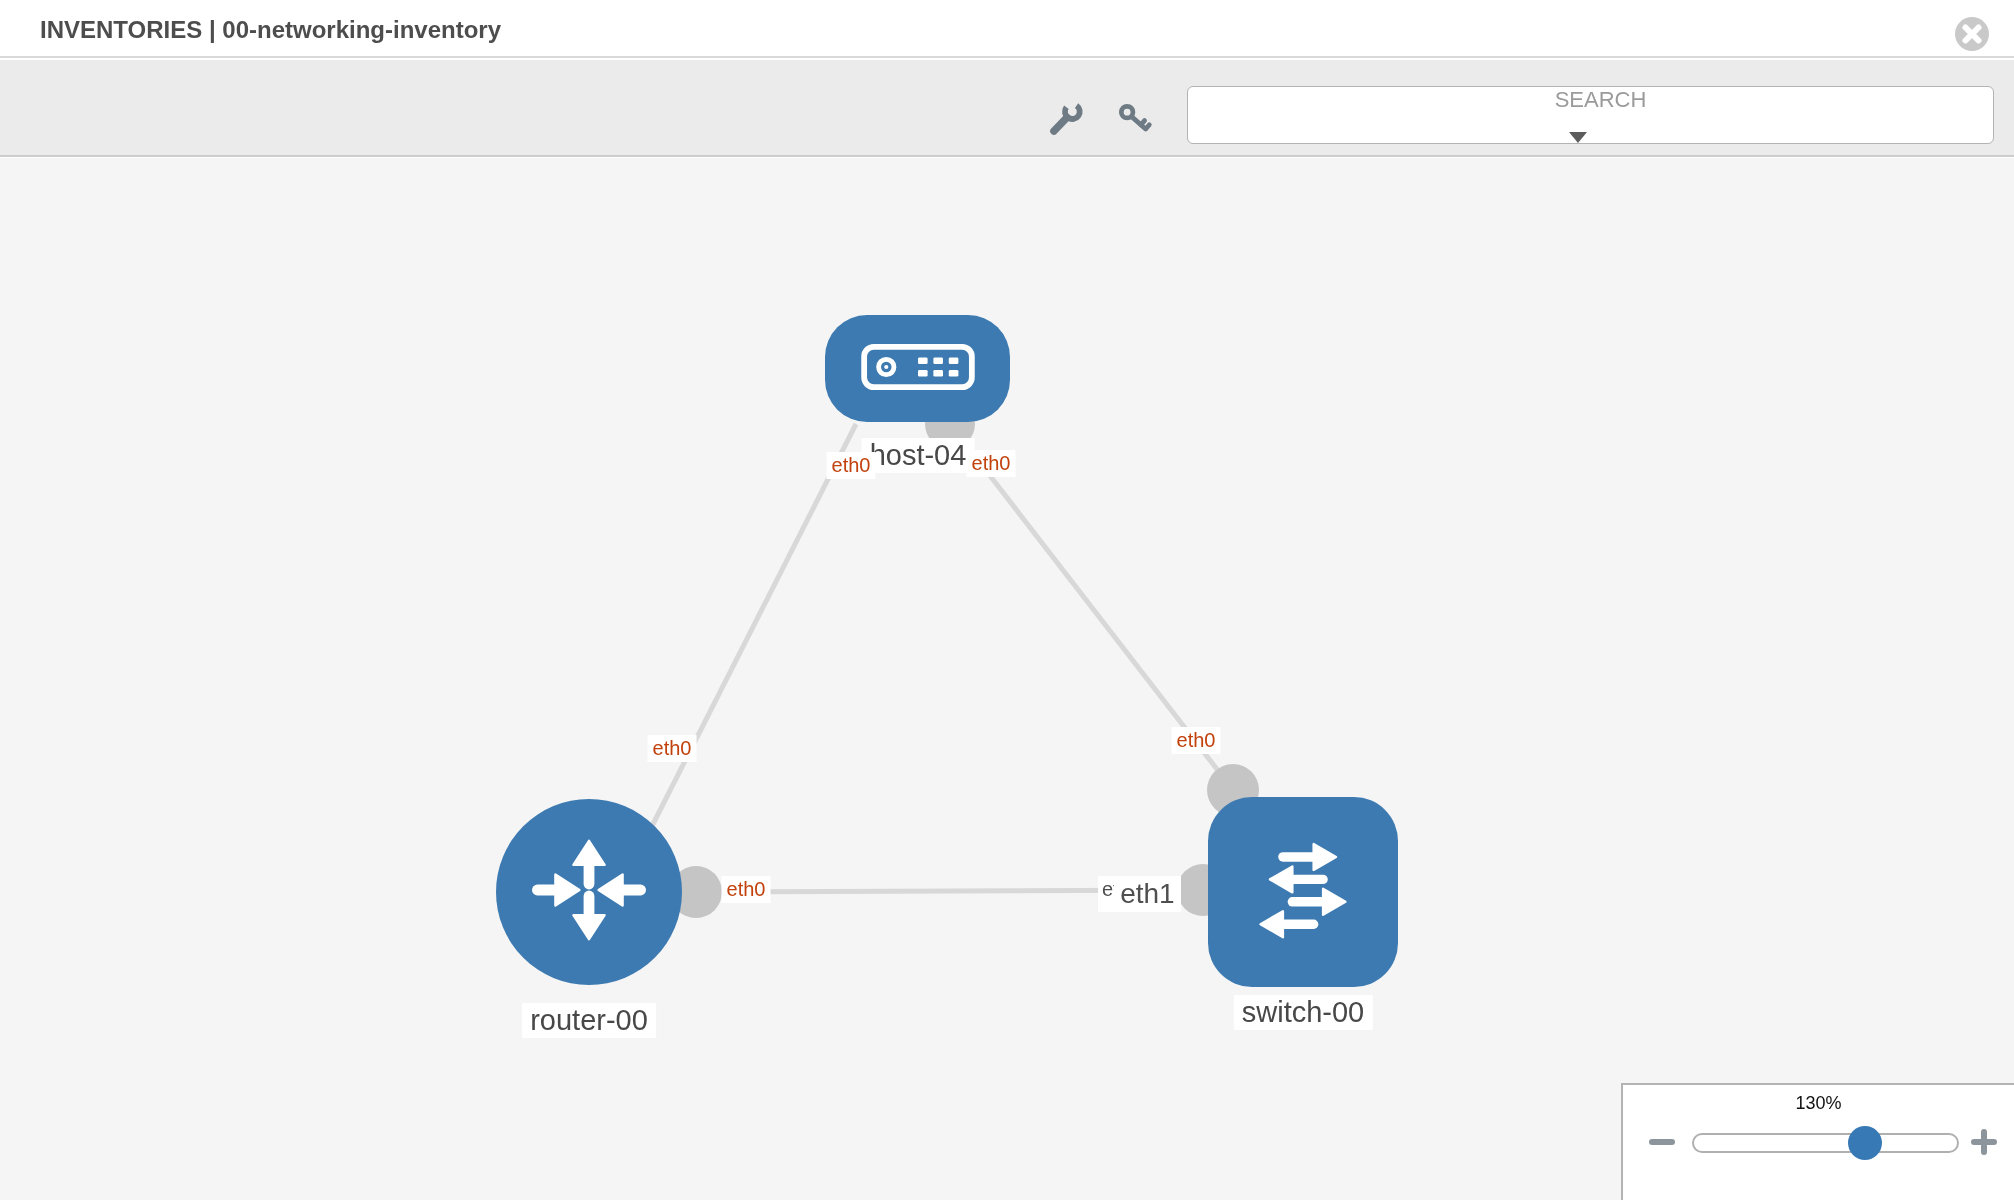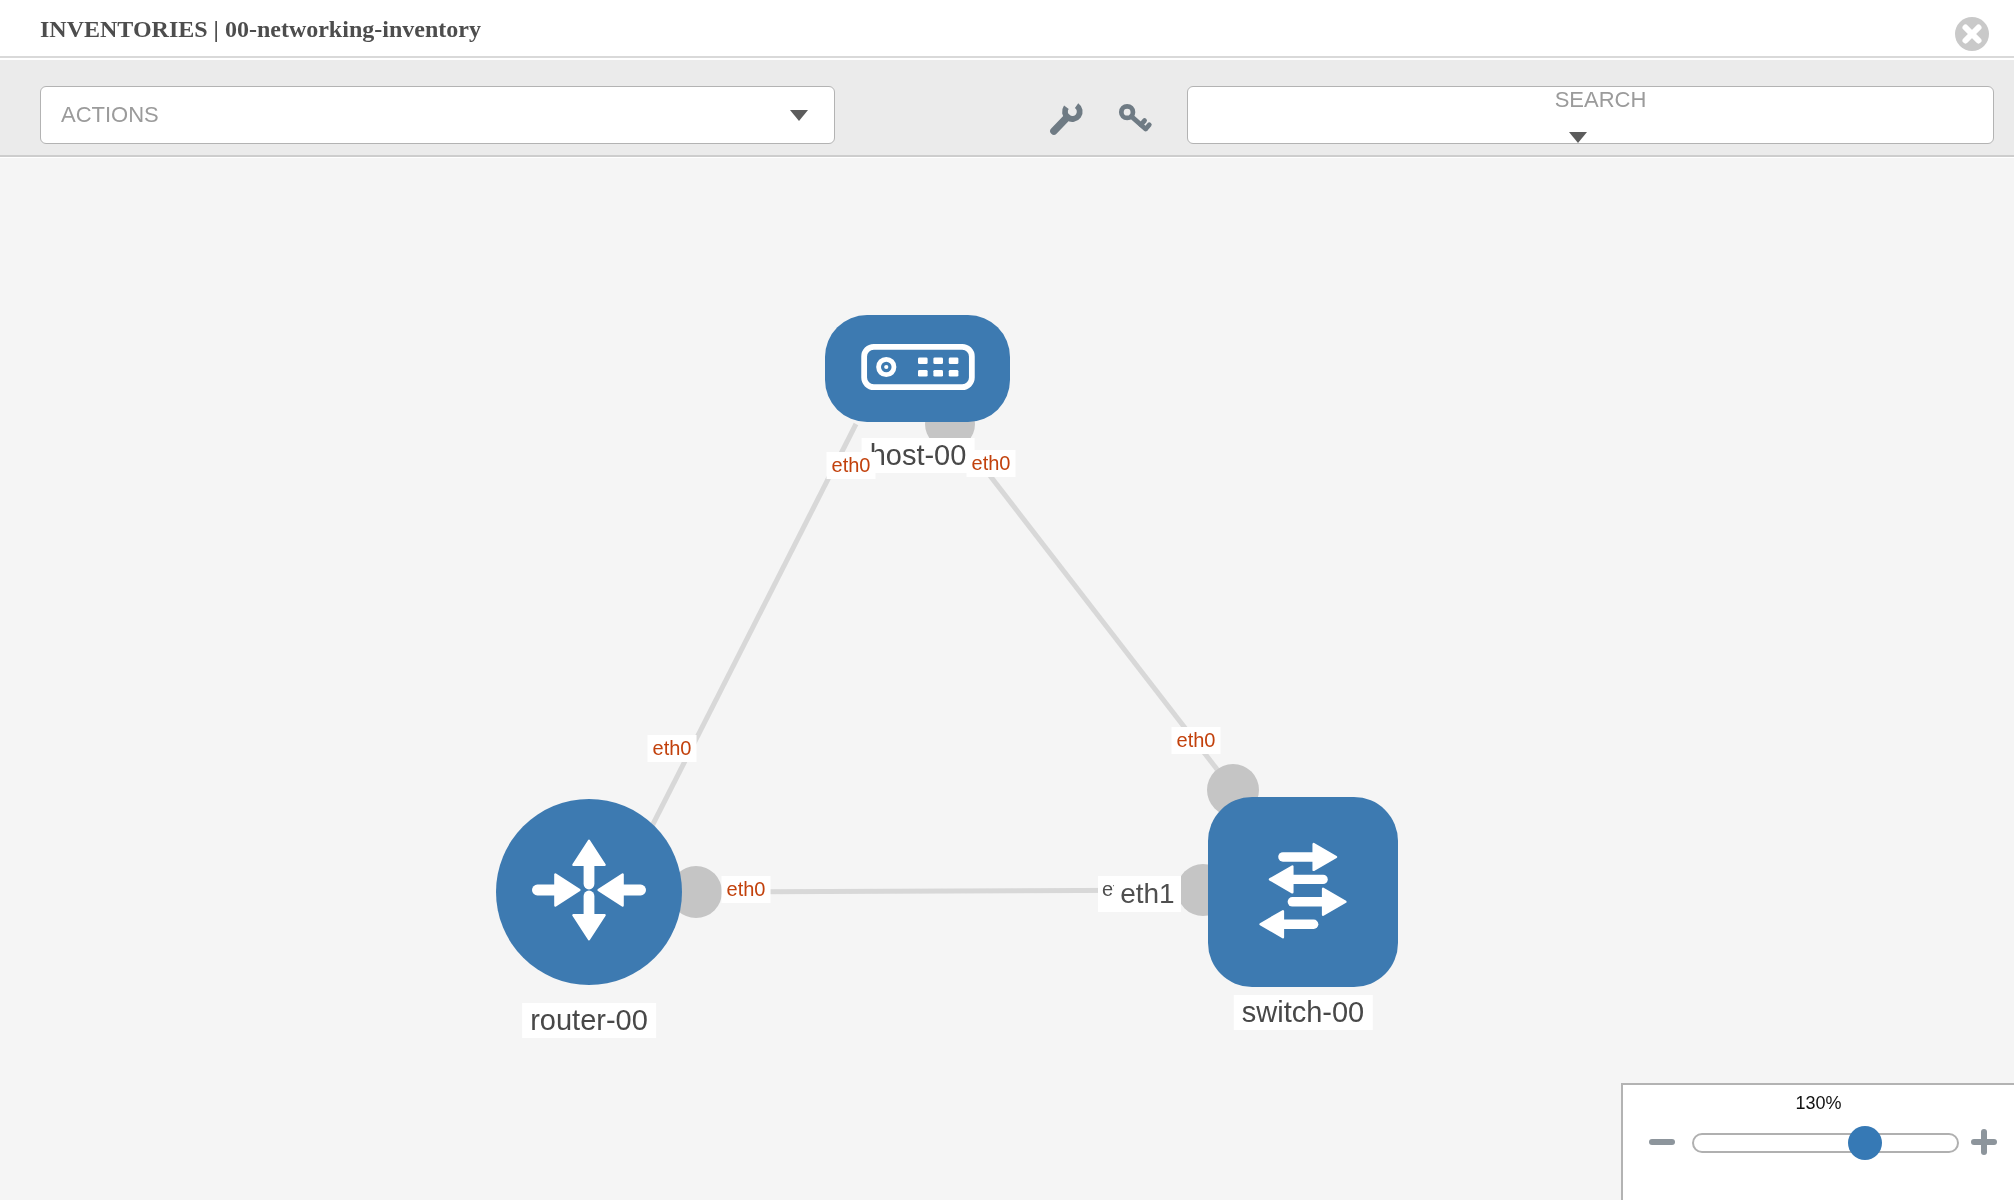--- a/index.html
+++ b/index.html
@@ -2,21 +2,21 @@
 <html><head>
 <meta charset="utf-8">
 <style>
   * { margin:0; padding:0; box-sizing:border-box; }
   html,body { width:2014px; height:1200px; }
   body { font-family:"Liberation Sans", sans-serif; background:#fff; position:relative; overflow:hidden; }
 
   
   .header { position:absolute; left:0; top:0; width:2014px; height:58px; background:#fff;
             border-bottom:2px solid #d9d9d9; }
-  .header-title { position:absolute; left:40px; top:16px; font-size:24px; font-weight:bold; color:#4d4d4d;font-family:Liberation Serif, serif; }
+  .header-title { position:absolute; left:40px; top:16px; font-size:24px; font-weight:bold; color:#4d4d4d; }
   .close-btn { position:absolute; right:24px; top:16px; width:36px; height:36px; cursor:pointer; }
 
   
   .toolbar { position:absolute; left:0; top:60px; width:2014px; height:97px; background:#ebebeb;
              border-bottom:2px solid #cdcdcd; }
   .dropdown { position:absolute; top:26px; height:58px; background:#fff; border:1px solid #b3b3b3;
               border-radius:6px; display:flex; align-items:center; }
   .dropdown-actions { left:40px; width:795px; }
   .dropdown-search  { left:1187px; width:807px;flex-direction:column; }
   .dd-text { margin-left:20px; font-size:22px; color:#9b9b9b; flex:1 1 auto; }
@@ -74,24 +74,20 @@
   <div class="close-btn">
     <svg width="36" height="36" viewBox="0 0 36 36">
       <circle cx="18" cy="18" r="17" fill="#c9c9c9"></circle>
       <line x1="11.5" y1="11.5" x2="24.5" y2="24.5" stroke="#fff" stroke-width="6" stroke-linecap="round"></line>
       <line x1="24.5" y1="11.5" x2="11.5" y2="24.5" stroke="#fff" stroke-width="6" stroke-linecap="round"></line>
     </svg>
   </div>
 </div>
 
 <div class="toolbar">
-  <div class="dropdown dropdown-actions">
-    <span class="dd-text">ACTIONS</span>
-    <span class="dd-caret"></span>
-  </div>
 
   <div class="tool-icon tool-wrench">
     <svg width="38" height="38" viewBox="0 0 36 36">
       <circle cx="24" cy="11" r="7" fill="none" stroke="#6f7b84" stroke-width="5.5" stroke-dasharray="33 11" transform="rotate(-55 24 11)"></circle>
       <line x1="6.5" y1="29.5" x2="19" y2="16.5" stroke="#6f7b84" stroke-width="7" stroke-linecap="round"></line>
     </svg>
   </div>
   <div class="tool-icon tool-key">
     <svg width="38" height="38" viewBox="0 0 36 36">
       <circle cx="11.5" cy="11.5" r="5.5" fill="none" stroke="#6f7b84" stroke-width="4.5"></circle>
@@ -164,21 +160,21 @@
           <polygon points="22,41 41,30 41,52" stroke-width="2"></polygon>
           <line x1="41" y1="60" x2="70" y2="60"></line>
           <polygon points="86,60 67,49 67,71" stroke-width="2"></polygon>
           <line x1="59" y1="79" x2="30" y2="79"></line>
           <polygon points="14,79 33,68 33,90" stroke-width="2"></polygon>
         </g>
       </svg>
     </span>
   </div>
 
-  <div class="node-label lbl-host">host-00</div>
+  <div class="node-label lbl-host">host-04</div>
   <div class="node-label lbl-router">router-00</div>
   <div class="node-label lbl-switch">switch-00</div>
 
   <div class="lk lk-hr-host">eth0</div>
   <div class="lk lk-hs-host">eth0</div>
   <div class="lk lk-hr-router">eth0</div>
   <div class="lk lk-rs-router">eth0</div>
   <div class="lk lk-hs-switch">eth0</div>
   <div class="lk-overlap">
     <span class="frag">etl</span>

